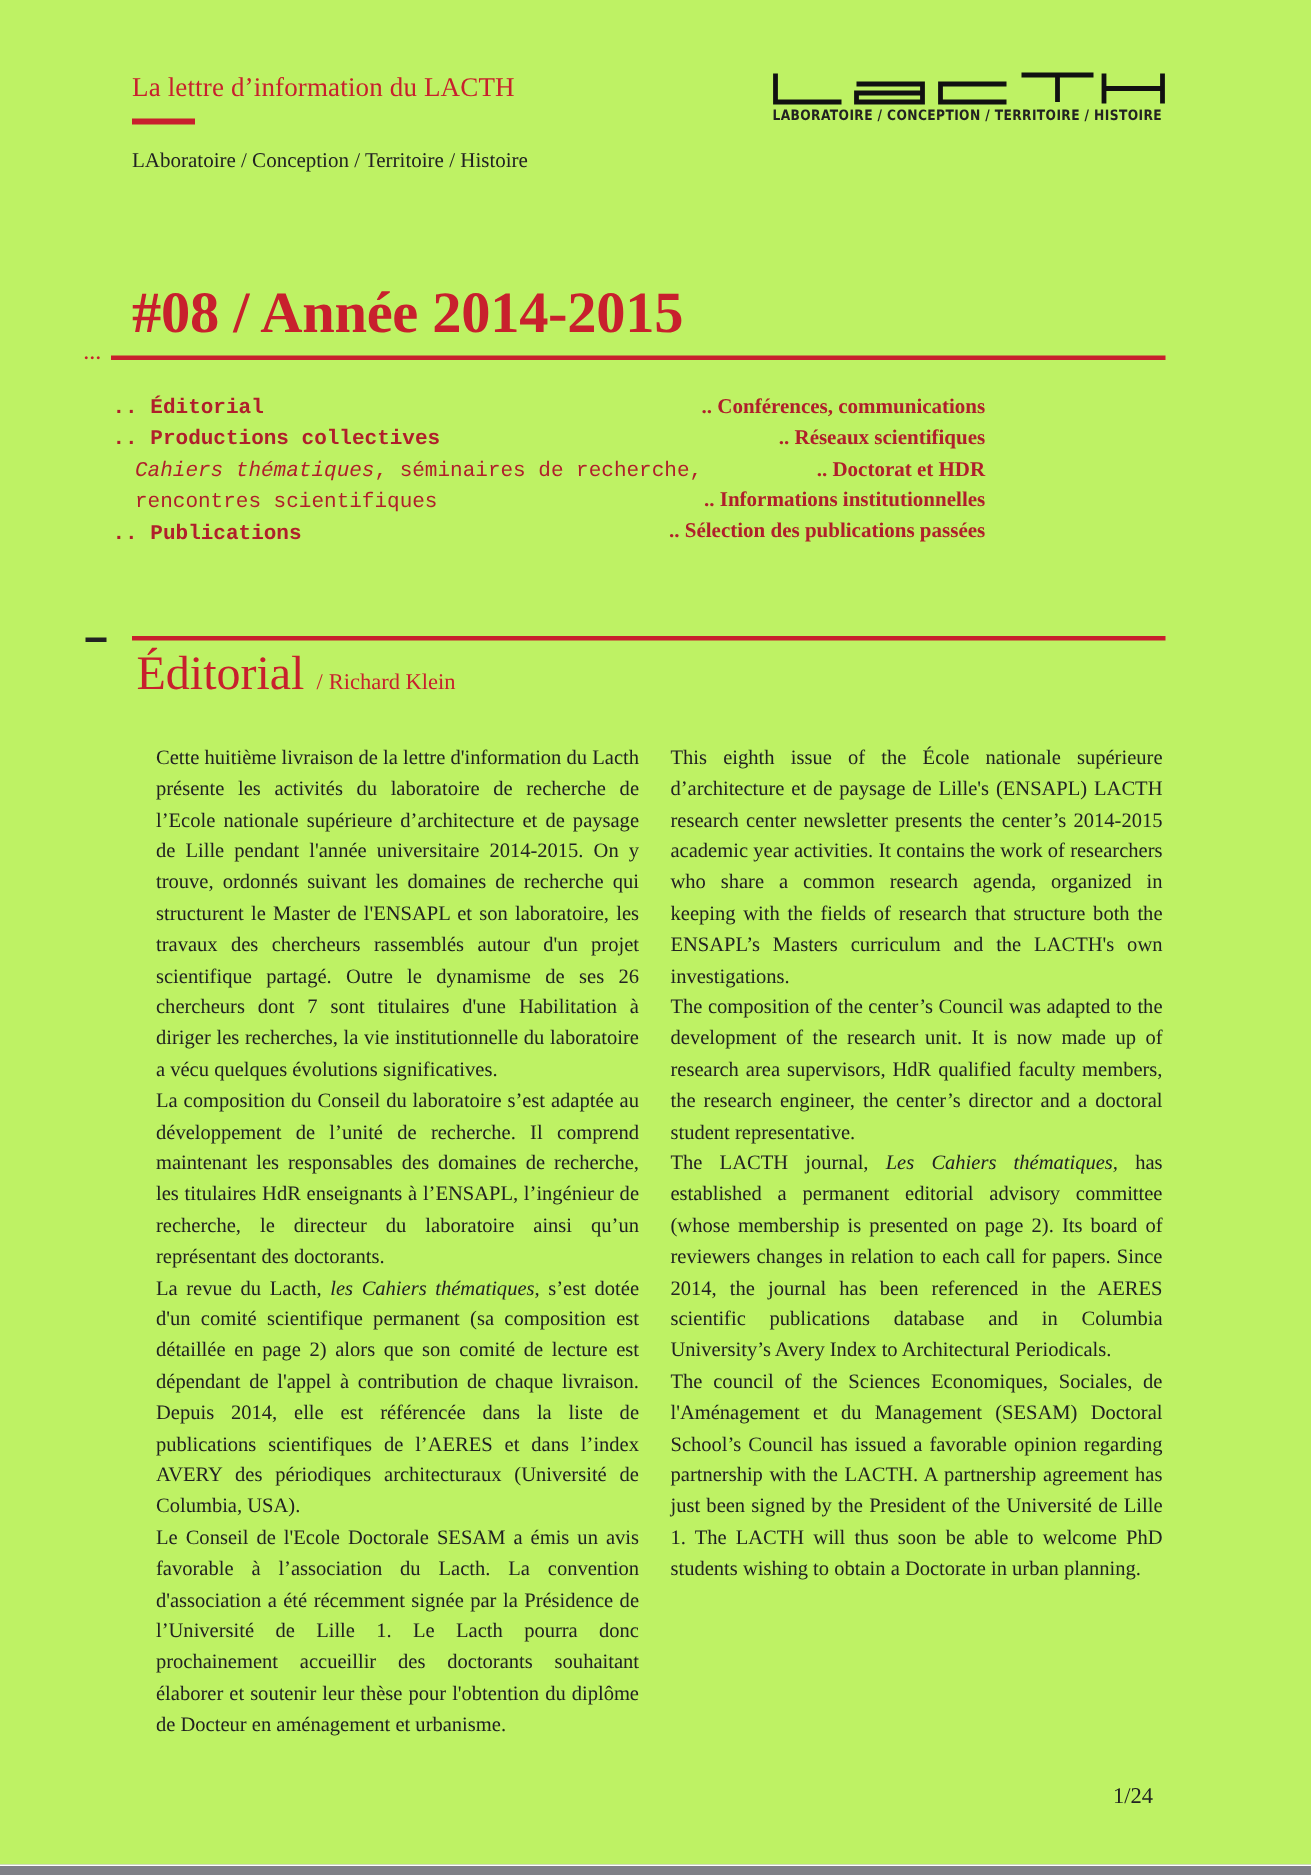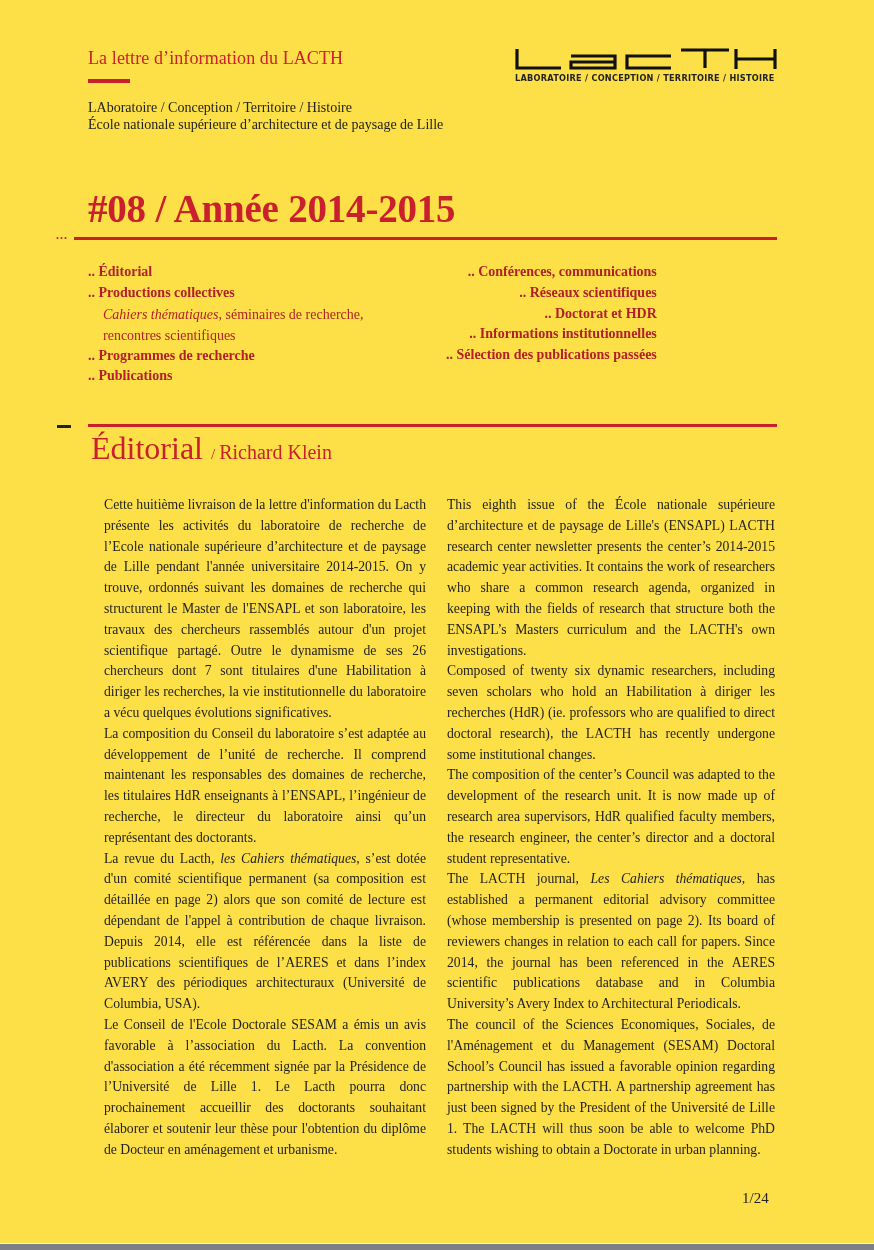--- a/index.html
+++ b/index.html
@@ -3,68 +3,67 @@
 <meta charset="utf-8">
 <style>
   html, body { margin: 0; padding: 0; }
   body {
     width: 874px; height: 1250px; overflow: hidden;
     background: #f2f2f2;
     font-family: "Liberation Serif", "DejaVu Serif", serif;
     color: #222;
     position: relative;
   }
-  .page { position: absolute; left: 0; top: 0; width: 874px; height: 1244px; background: #fde047; }
+  .page { position: absolute; left: 0; top: 0; width: 874px; height: 1244px; background: #bef264; }
   .bottom-bar { position: absolute; left: 0; bottom: 0; width: 874px; height: 6px; background: #7f8087; border-top: 1px solid #ffffff; }
 
   .newsletter-title { position: absolute; left: 88px; top: 48px; font-size: 18px; color: #c8202d; letter-spacing: 0.1px; }
   .title-rule { position: absolute; left: 88px; top: 79px; width: 42px; height: 4px; background: #c8202d; }
   .org-lines { position: absolute; left: 88px; top: 99px; font-size: 14px; line-height: 17px; color: #222; }
   .org-lines div { white-space: nowrap; }
 
   .logo { position: absolute; left: 510px; top: 42px; width: 270px; height: 50px; }
   .logo-mark { position: absolute; left: 5px; top: 6px; width: 262px; height: 22px; }
   .logo-sub { position: absolute; left: 5px; top: 30px; font-family: "DejaVu Sans", sans-serif; font-size: 9.5px; letter-spacing: 0.3px; color: #222; white-space: nowrap; font-weight: bold; transform: scaleX(0.86); transform-origin: left; }
 
   .issue-title { position: absolute; left: 88px; top: 186px; font-size: 39px; font-weight: bold; color: #c8202d; white-space: nowrap; letter-spacing: -0.2px; }
   .issue-dots { position: absolute; left: 56px; top: 228px; font-size: 12px; color: #c8202d; font-weight: bold; letter-spacing: 1px; }
   .issue-rule { position: absolute; left: 74px; top: 237px; width: 703px; height: 3px; background: #c8202d; }
 
   .toc { position: absolute; top: 262px; font-size: 14px; line-height: 20.8px; color: #b01f2b; }
-  .toc-left { left: 88px; }
+  .toc-left { left: 75px; font-family: Liberation Mono, monospace; }
   .toc-right { left: 446px; text-align: right; }
   .toc-item { font-weight: bold; white-space: nowrap; }
   .toc-sub { padding-left: 15px; font-weight: normal; color: #b01f2b; line-height: 21px; }
   .toc-sub i { font-style: italic; }
 
   .ed-dash { position: absolute; left: 57px; top: 425px; width: 14px; height: 3px; background: #222; }
   .ed-rule { position: absolute; left: 88px; top: 424px; width: 689px; height: 3px; background: #c8202d; }
   .ed-heading { position: absolute; left: 91px; top: 430px; white-space: nowrap; color: #c8202d; }
   .ed-title { font-size: 32px; }
   .ed-sep { font-size: 15px; margin-left: 8px; }
-  .ed-author { font-size: 20px; margin-left: 4px; text-align: center; }
+  .ed-author { font-size: 15px; margin-left: 4px; text-align: center; }
 
   .col { position: absolute; top: 495px; width: 322px; font-size: 13.7px; line-height: 20.8px; text-align: justify; color: #222; }
   .col-fr { left: 104px; }
   .col-en { left: 447px; width: 328px; }
   .col p { margin: 0; }
 
   .page-number { position: absolute; left: 742px; top: 1190px; font-size: 15px; color: #222; }
 </style>
 </head>
 <body>
 
 <div class="page">
 
   <div class="newsletter-title">La lettre d’information du LACTH</div>
   <div class="title-rule"></div>
 
   <div class="org-lines">
     <div>LAboratoire / Conception / Territoire / Histoire</div>
-    <div>École nationale supérieure d’architecture et de paysage de Lille</div>
   </div>
 
   <div class="logo">
     <svg class="logo-mark" viewBox="0 0 262 22" preserveAspectRatio="none">
       <g fill="none" stroke="#111" stroke-width="3.2">
 
         <polyline points="2,1 2,20 46,20"></polyline>
 
         <polyline points="56,8 100,8 100,20 56,20 56,14 100,14"></polyline>
 
@@ -82,21 +81,20 @@
   </div>
 
   <div class="issue-title">#08 / Année 2014-2015</div>
   <div class="issue-dots">...</div>
   <div class="issue-rule"></div>
 
   <div class="toc toc-left">
     <div class="toc-item"><span>.. </span><span>Éditorial</span></div>
     <div class="toc-item"><span>.. </span><span>Productions collectives</span></div>
     <div class="toc-sub"><i>Cahiers thématiques</i><span>, séminaires de recherche,</span><br><span>rencontres scientifiques</span></div>
-    <div class="toc-item"><span>.. </span><span>Programmes de recherche</span></div>
     <div class="toc-item"><span>.. </span><span>Publications</span></div>
   </div>
 
   <div class="toc toc-right">
     <div class="toc-item"><span>.. </span><span>Conférences, communications</span></div>
     <div class="toc-item"><span>.. </span><span>Réseaux scientifiques</span></div>
     <div class="toc-item"><span>.. </span><span>Doctorat et HDR</span></div>
     <div class="toc-item"><span>.. </span><span>Informations institutionnelles</span></div>
     <div class="toc-item"><span>.. </span><span>Sélection des publications passées</span></div>
   </div>
@@ -109,21 +107,20 @@
 
   <div class="col col-fr">
     <p>Cette huitième livraison de la lettre d'information du Lacth présente les activités du laboratoire de recherche de l’Ecole nationale supérieure d’architecture et de paysage de Lille pendant l'année universitaire 2014-2015. On y trouve, ordonnés suivant les domaines de recherche qui structurent le Master de l'ENSAPL et son laboratoire, les travaux des chercheurs rassemblés autour d'un projet scientifique partagé. Outre le dynamisme de ses 26 chercheurs dont 7 sont titulaires d'une Habilitation à diriger les recherches, la vie institutionnelle du laboratoire a vécu quelques évolutions significatives.</p>
     <p>La composition du Conseil du laboratoire s’est adaptée au développement de l’unité de recherche. Il comprend maintenant les responsables des domaines de recherche, les titulaires HdR enseignants à l’ENSAPL, l’ingénieur de recherche, le directeur du laboratoire ainsi qu’un représentant des doctorants.</p>
     <p><span>La revue du Lacth, </span><i>les Cahiers thématiques</i><span>, s’est dotée d'un comité scientifique permanent (sa composition est détaillée en page 2) alors que son comité de lecture est dépendant de l'appel à contribution de chaque livraison. Depuis 2014, elle est référencée dans la liste de publications scientifiques de l’AERES et dans l’index AVERY des périodiques architecturaux (Université de Columbia, USA).</span></p>
     <p>Le Conseil de l'Ecole Doctorale SESAM a émis un avis favorable à l’association du Lacth. La convention d'association a été récemment signée par la Présidence de l’Université de Lille 1. Le Lacth pourra donc prochainement accueillir des doctorants souhaitant élaborer et soutenir leur thèse pour l'obtention du diplôme de Docteur en aménagement et urbanisme.</p>
   </div>
 
   <div class="col col-en">
     <p>This eighth issue of the École nationale supérieure d’architecture et de paysage de Lille's (ENSAPL) LACTH research center newsletter presents the center’s 2014-2015 academic year activities. It contains the work of researchers who share a common research agenda, organized in keeping with the fields of research that structure both the ENSAPL’s Masters curriculum and the LACTH's own investigations.</p>
-    <p>Composed of twenty six dynamic researchers, including seven scholars who hold an Habilitation à diriger les recherches (HdR) (ie. professors who are qualified to direct doctoral research), the LACTH has recently undergone some institutional changes.</p>
     <p>The composition of the center’s Council was adapted to the development of the research unit. It is now made up of research area supervisors, HdR qualified faculty members, the research engineer, the center’s director and a doctoral student representative.</p>
     <p><span>The LACTH journal, </span><i>Les Cahiers thématiques,</i><span> has established a permanent editorial advisory committee (whose membership is presented on page 2). Its board of reviewers changes in relation to each call for papers. Since 2014, the journal has been referenced in the AERES scientific publications database and in Columbia University’s Avery Index to Architectural Periodicals.</span></p>
     <p>The council of the Sciences Economiques, Sociales, de l'Aménagement et du Management (SESAM) Doctoral School’s Council has issued a favorable opinion regarding partnership with the LACTH. A partnership agreement has just been signed by the President of the Université de Lille 1. The LACTH will thus soon be able to welcome PhD students wishing to obtain a Doctorate in urban planning.</p>
   </div>
 
   <div class="page-number">1/24</div>
 </div>
 
 <div class="bottom-bar"></div>
 

